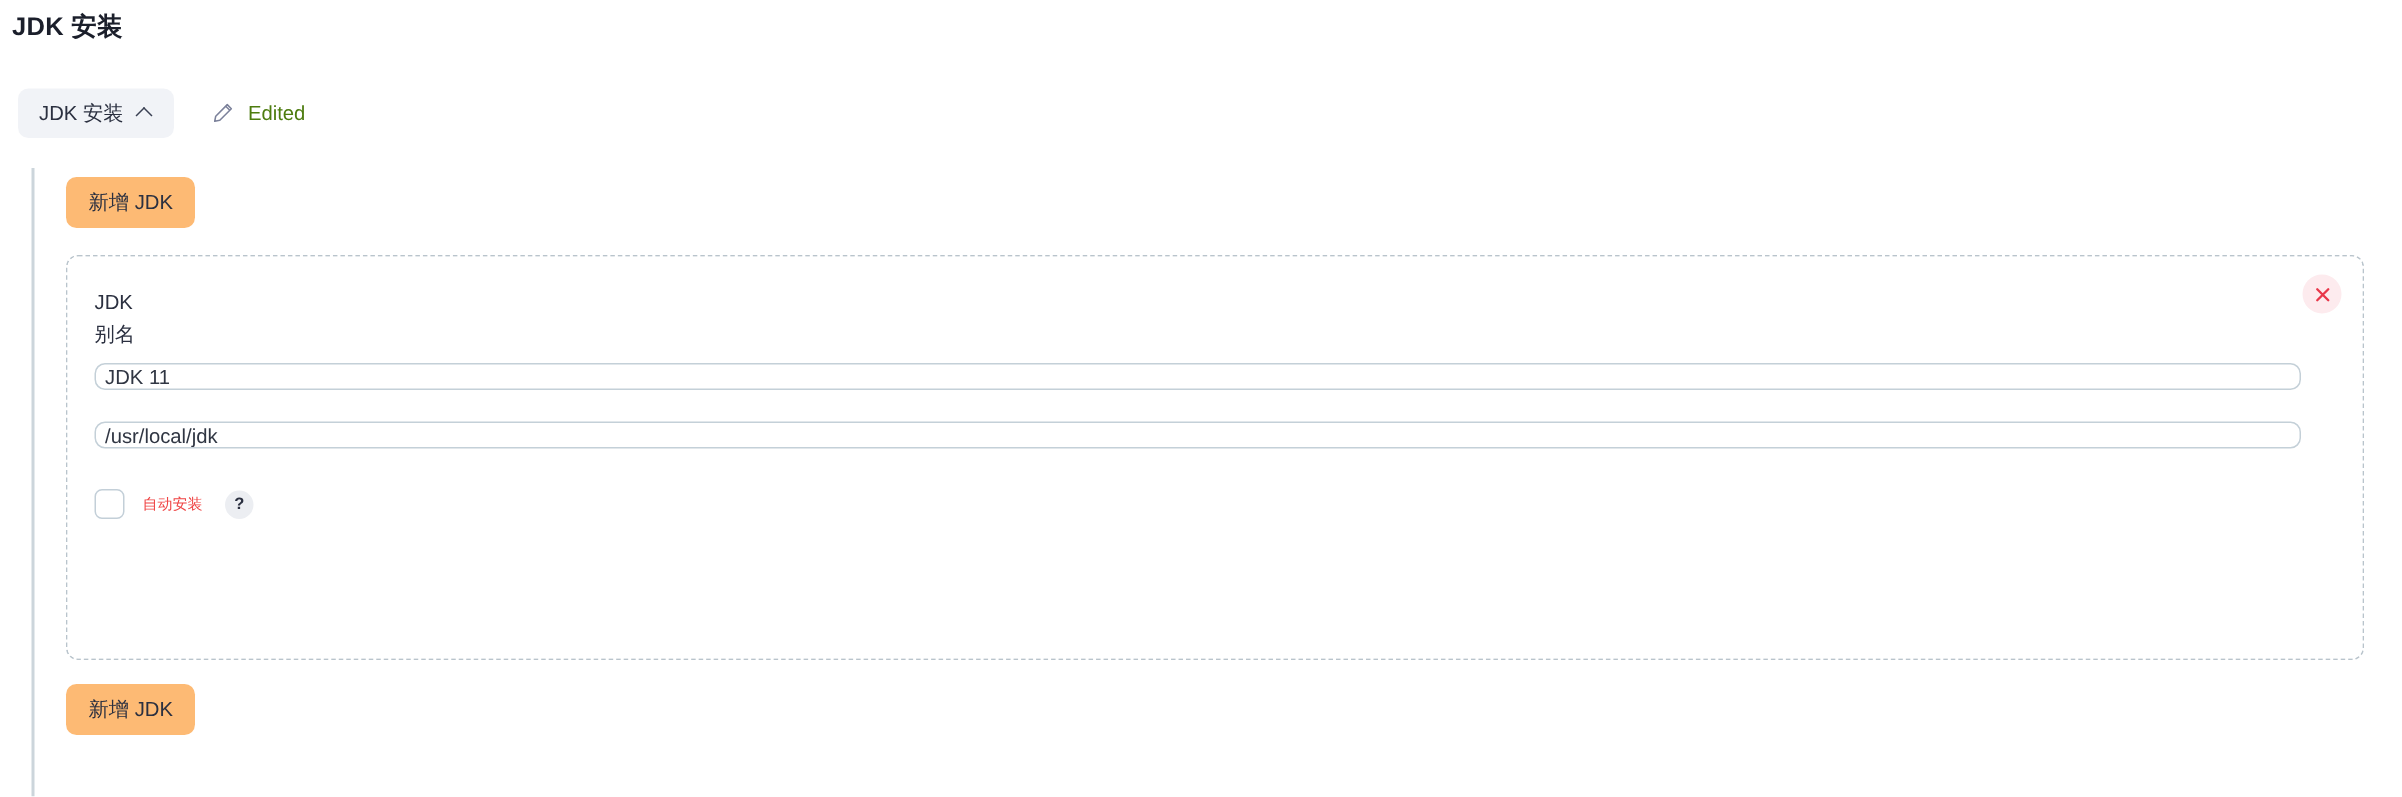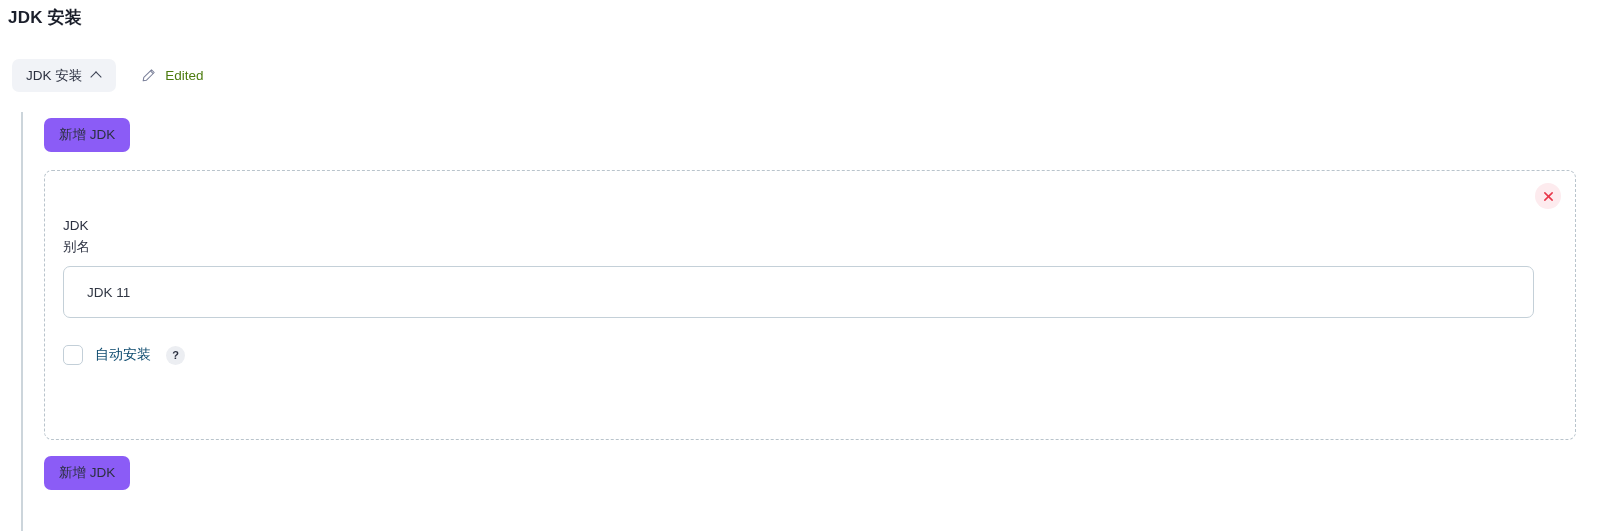--- a/index.html
+++ b/index.html
@@ -91,21 +91,21 @@
     background: #ccd5db;
   }
 
   
   .content { position: absolute; left: 44px; top: 118px; right: 25px; }
 
   .add-btn {
     display: inline-flex;
     align-items: center;
     justify-content: center;
-    background: #8b5cf6;
+    background: #fdba74;
     border: none;
     border-radius: 7px;
     height: 34px;
     padding: 0 15px;
     font-family: inherit;
     font-size: 13.5px;
     color: #2b3040;
     cursor: pointer;
     white-space: nowrap;
   }
@@ -134,34 +134,33 @@
     align-items: center;
     justify-content: center;
     cursor: pointer;
   }
   .remove-x { width: 11px; height: 11px; display: block; }
 
   .field-label {
     font-size: 13.5px;
     color: #2b3040;
     line-height: 21px;
-    margin-top: 24px;
   }
   .field-label.two-line { white-space: pre-line; }
 
   .text-input {
     display: block;
     box-sizing: border-box;
     width: 1471px;
-    height: 52px;
+    height: 18px;
     margin-top: 9px;
     border: 1px solid #c4d0d8;
     border-radius: 7px;
     background: #ffffff;
-    padding: 0 23px;
+    padding: 0 6px;
     font-family: inherit;
     font-size: 13.5px;
     color: #303643;
     outline: none;
   }
   .field-block + .field-block { margin-top: 21px; }
 
   .check-row {
     display: flex;
     align-items: center;
@@ -171,21 +170,21 @@
   .checkbox {
     width: 20px;
     height: 20px;
     box-sizing: border-box;
     border: 1.5px solid #c3cfd8;
     border-radius: 5px;
     background: #fff;
     flex: none;
     cursor: pointer;
   }
-  .check-label { font-size: 14px; color: #0c4a6e; }
+  .check-label { font-size: 10px; color: #ef4444; }
   .help-badge {
     width: 19px;
     height: 19px;
     border-radius: 50%;
     background: #eceef2;
     color: #2b3040;
     font-size: 11px;
     font-weight: bold;
     display: flex;
     align-items: center;
@@ -231,20 +230,21 @@
       </svg>
     </button>
 
     <div class="field-block">
       <div class="field-label two-line">JDK
 别名</div>
       <input class="text-input" type="text" value="JDK 11" style="">
     </div>
 
     <div class="field-block">
+      <input class="text-input" type="text" value="/usr/local/jdk" style="">
     </div>
 
     <div class="check-row">
       <span class="checkbox"></span>
       <span class="check-label">自动安装</span>
       <span class="help-badge">?</span>
     </div>
 
   </div>
 

